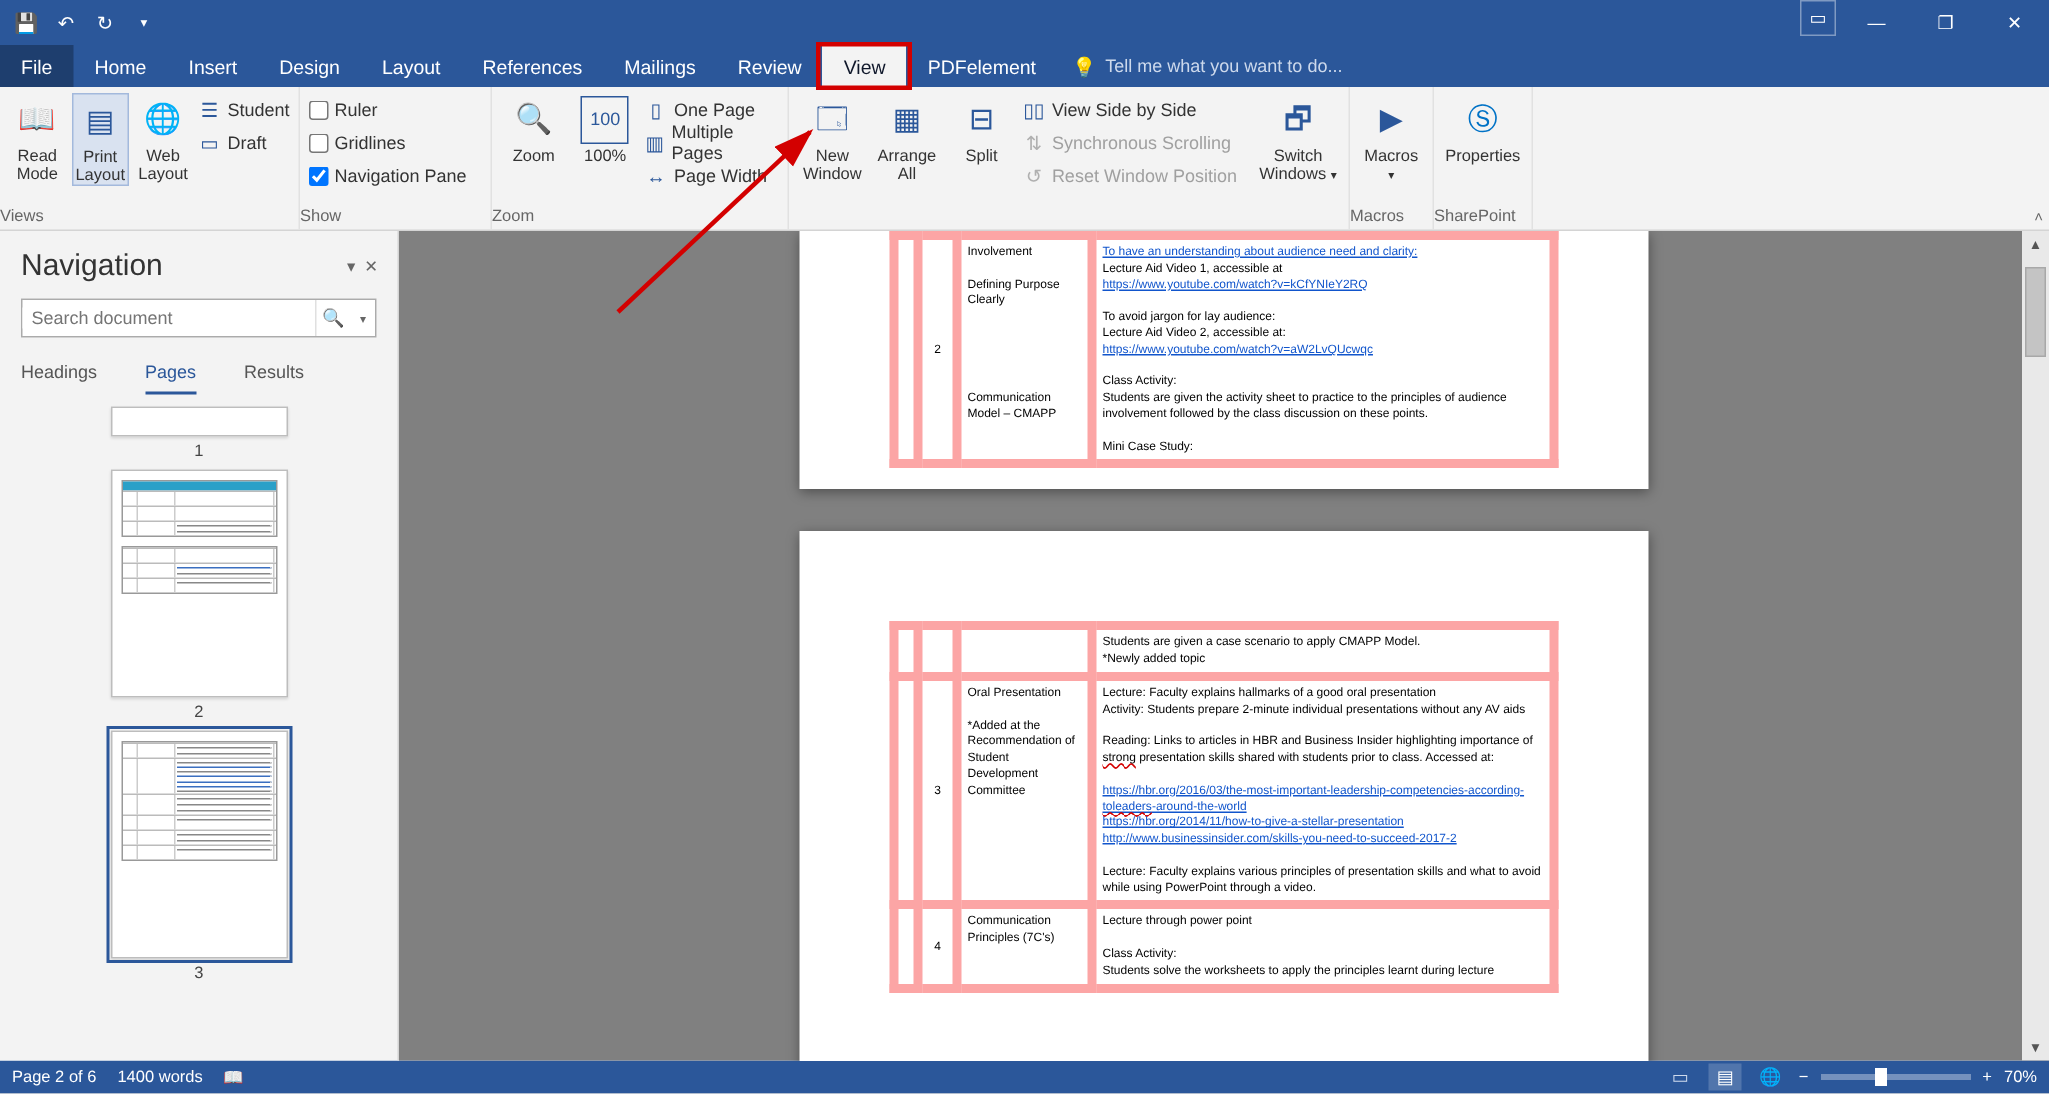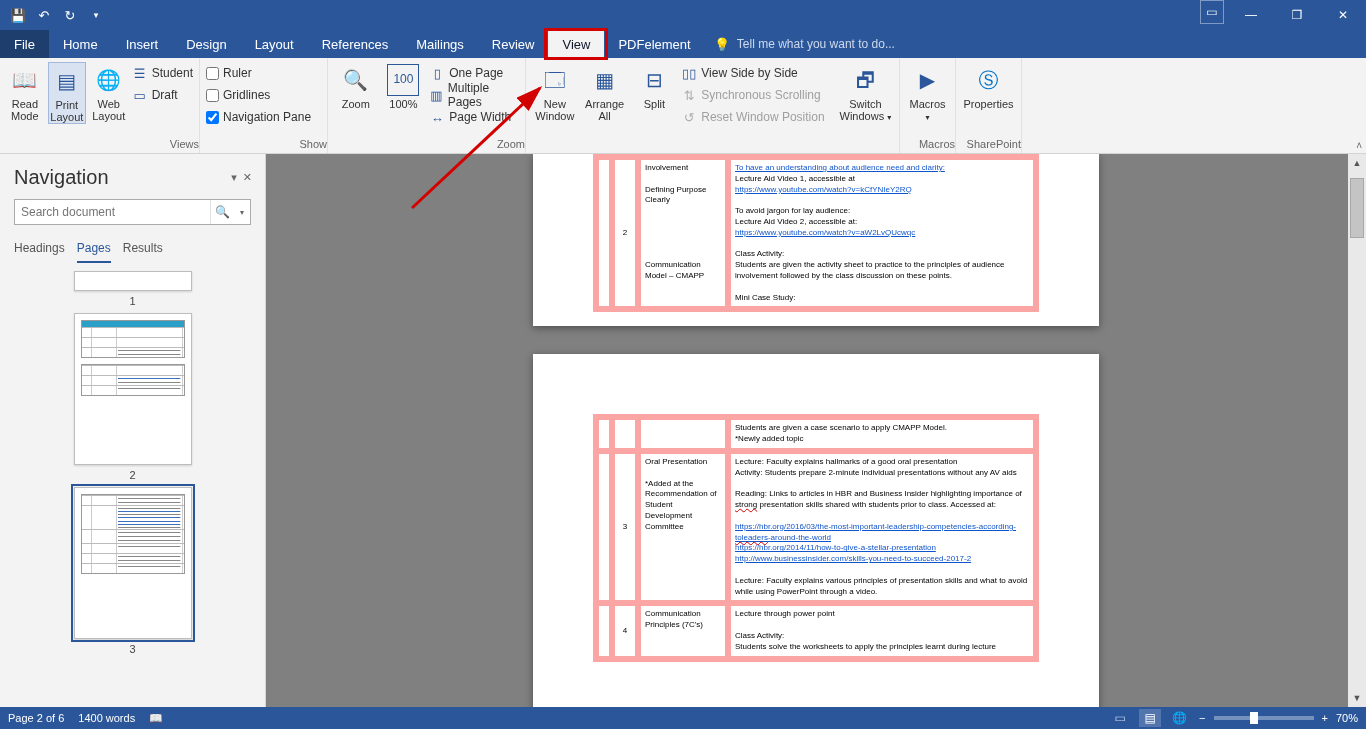--- a/index.html
+++ b/index.html
@@ -25,21 +25,21 @@
 .tabsbar .signin { padding:0 10px; }
 .tabsbar .share { display:flex; align-items:center; gap:4px; padding:4px 8px; background:rgba(255,255,255,.08); border:1px solid rgba(255,255,255,.3); }
 
 
 .view-highlight { position:absolute; border:3px solid #d30000; pointer-events:none; }
 
 
 .ribbon { height: 96px; background:#f3f3f3; border-bottom:1px solid #d4d4d4; display:flex; position:relative; }
 .ribbon .group { border-right:1px solid #e1e1e1; display:flex; flex-direction:column; justify-content:space-between; }
 .ribbon .group .body { display:flex; align-items:flex-start; padding:4px 6px 0 6px; gap:4px; flex:1; }
-.ribbon .group .label { font-size:11px; color:#666; text-align:right; padding:2px 0 3px; }
+.ribbon .group .label { font-size:11px; color:#666; text-align:left; padding:2px 0 3px; }
 .big-btn { display:flex; flex-direction:column; align-items:center; justify-content:flex-start; width:48px; padding-top:2px; font-size:11px; color:#333; text-align:center; line-height:1.1; gap:2px; }
 .big-btn .ic { width:32px; height:32px; display:flex; align-items:center; justify-content:center; font-size:20px; color:#2b579a; }
 .big-btn.sel { background:#d9e2f0; border:1px solid #a3b9dc; }
 .chk-row { display:flex; align-items:center; gap:4px; font-size:12px; color:#333; height:22px; }
 .chk-row input { width:13px; height:13px; }
 .stack { display:flex; flex-direction:column; gap:0; }
 .mini-row { display:flex; align-items:center; gap:4px; font-size:12px; color:#333; height:22px; }
 .mini-row .mi { width:16px; height:16px; display:inline-flex; align-items:center; justify-content:center; color:#2b579a; font-size:13px; }
 .mini-row.disabled { color:#a0a0a0; }
 .mini-row.disabled .mi { color:#b0b0b0; }
@@ -49,21 +49,21 @@
 
 
 .workspace { display:flex; height: calc(729px - 30px - 28px - 96px - 22px); }
 .nav-pane { width:266px; background:#f3f3f3; border-right:1px solid #d4d4d4; display:flex; flex-direction:column; position:relative; }
 .nav-head { display:flex; align-items:center; justify-content:space-between; padding:12px 13px 6px 14px; }
 .nav-head h2 { font-size:20px; font-weight:400; color:#333; }
 .nav-head .ctl { display:flex; gap:6px; color:#666; font-size:11px; }
 .nav-search { margin:4px 14px 6px; height:26px; border:1px solid #ababab; background:#fff; display:flex; align-items:center; }
 .nav-search input { flex:1; border:none; outline:none; font-size:12px; padding:0 6px; color:#333; }
 .nav-search .sbtn { width:24px; height:24px; display:flex; align-items:center; justify-content:center; color:#666; border-left:1px solid #e0e0e0; font-size:12px; }
-.nav-tabs { display:flex; gap:12px; padding:6px 14px 0; font-size:12px; color:#555; }
+.nav-tabs { display:flex; gap:32px; padding:6px 14px 0; font-size:12px; color:#555; }
 .nav-tabs .nt { padding:4px 0 6px; cursor:pointer; }
 .nav-tabs .nt.active { color:#2b579a; border-bottom:2px solid #2b579a; }
 .thumbs { flex:1; overflow:auto; padding:8px 0 12px; display:flex; flex-direction:column; align-items:center; gap:6px; }
 .thumb-wrap { display:flex; flex-direction:column; align-items:center; gap:4px; }
 .thumb { width:118px; background:#fff; border:1px solid #bdbdbd; box-shadow:0 1px 2px rgba(0,0,0,.15); }
 .thumb.t1 { height:20px; }
 .thumb.t2 { height:152px; padding:6px; }
 .thumb.t3 { height:152px; padding:6px; }
 .thumb.selected { outline:2px solid #2b579a; outline-offset:1px; }
 .thumb-num { font-size:11px; color:#444; }

